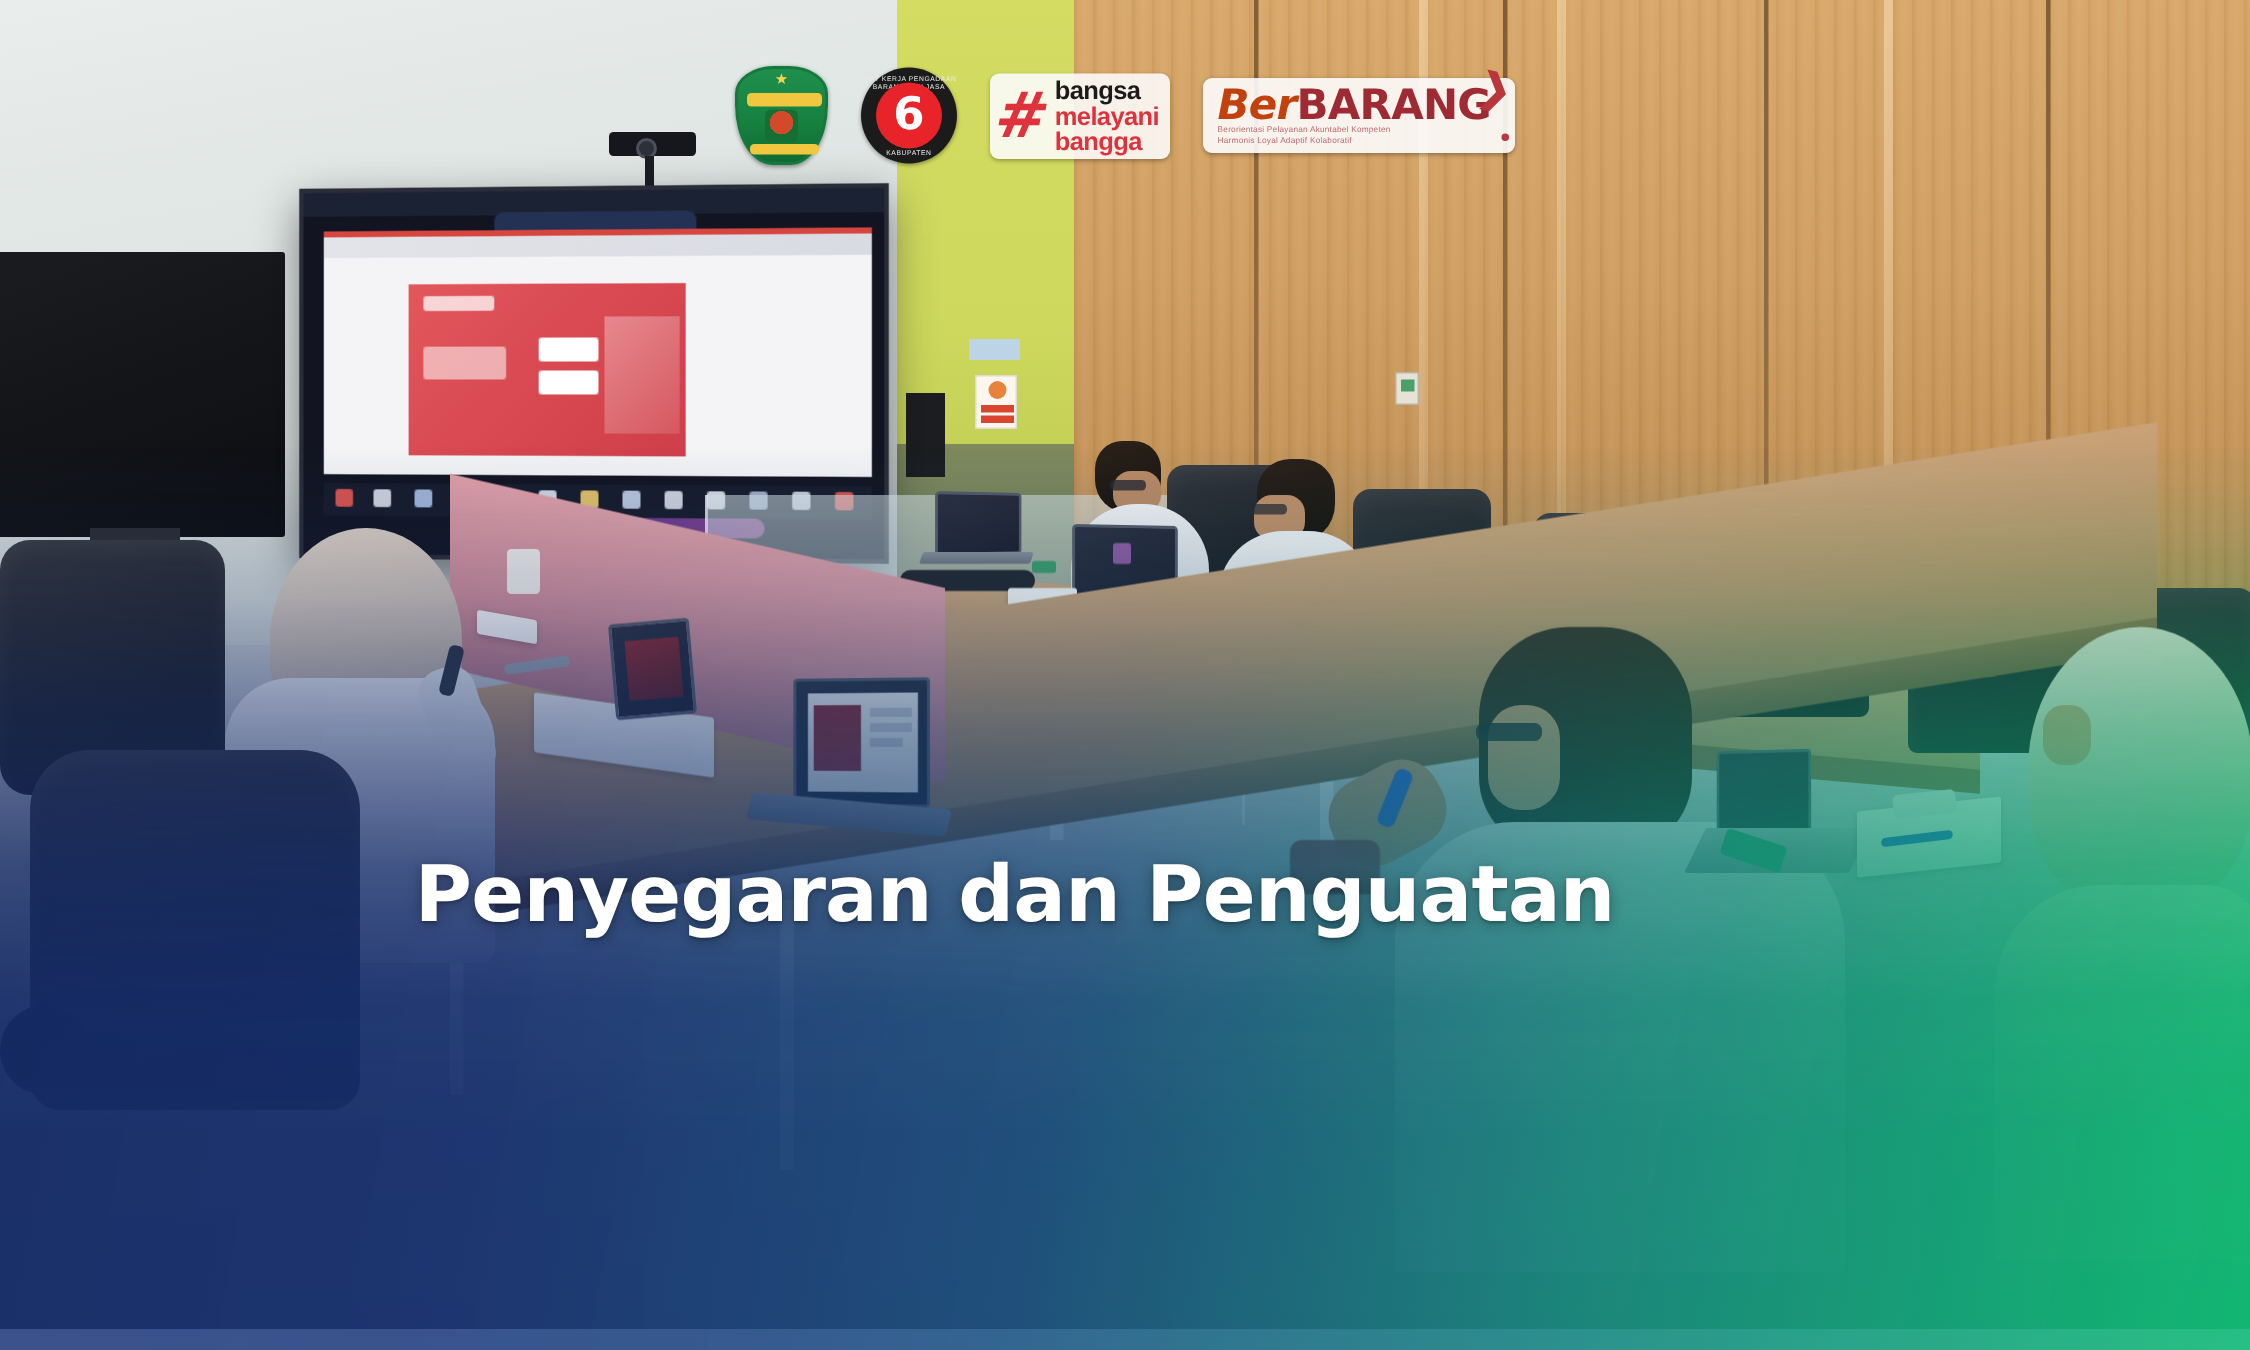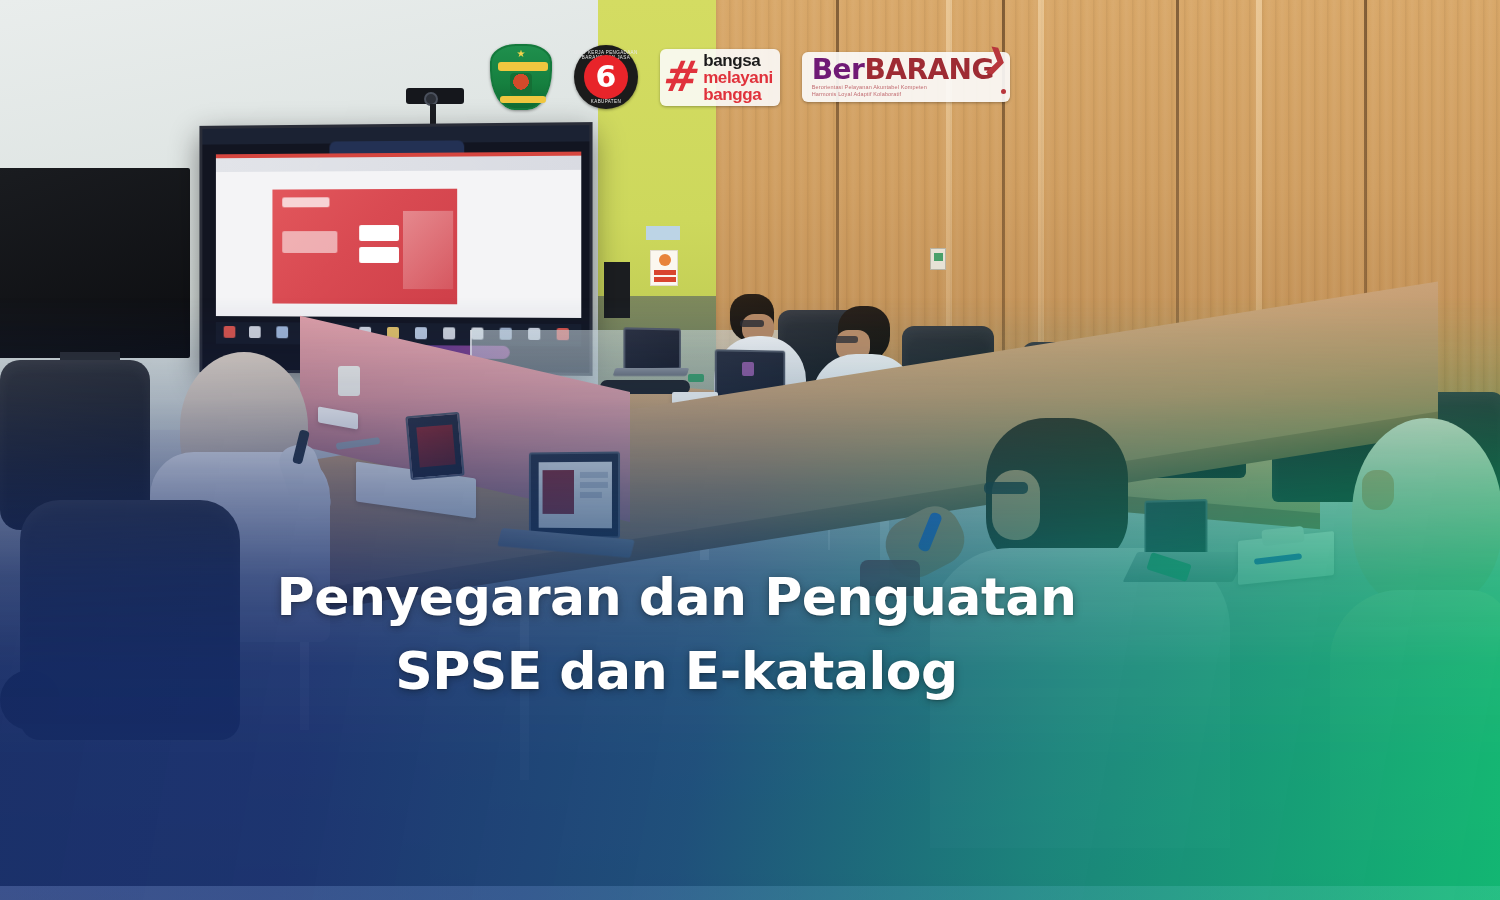--- a/index.html
+++ b/index.html
@@ -335,21 +335,21 @@
   .logo-akhlak {
     position:relative; background: rgba(252,252,252,0.9);
     padding:4px 16px 4px 10px; border-radius:6px;
     box-shadow:0 1px 3px rgba(0,0,0,.3);
     display:flex; flex-direction:column; align-items:flex-start;
   }
   .akhlak-word {
     font-size:28px; font-weight:bold; line-height:28px; letter-spacing:-.5px;
     font-family:"DejaVu Sans", sans-serif;
   }
-  .akhlak-ber { color:#701a75; }
+  .akhlak-ber { color:#c2410c;font-style:italic; }
   .akhlak-caps { color:#9e2b33; }
   .akhlak-sub {
     font-size:5.5px; color:#c06a70; line-height:7px; letter-spacing:.15px;
     max-width:150px;
   }
   .akhlak-swoosh {
     position:absolute; right:2px; top:-6px;
     color:#b8363c; font-size:26px; font-weight:bold; line-height:26px;
     transform: rotate(12deg);
   }
@@ -590,16 +590,15 @@
       </span>
       <span class="akhlak-sub">Berorientasi Pelayanan  Akuntabel  Kompeten</span>
       <span class="akhlak-sub">Harmonis  Loyal  Adaptif  Kolaboratif</span>
       <span class="akhlak-dot"></span>
     </div>
 
   </div>
 
   <div class="title-block">
     <span class="title-line">Penyegaran dan Penguatan</span>
-    <span class="title-line">SPSE dan E-katalog</span>
   </div>
 
 </div>
 
 </body></html>

